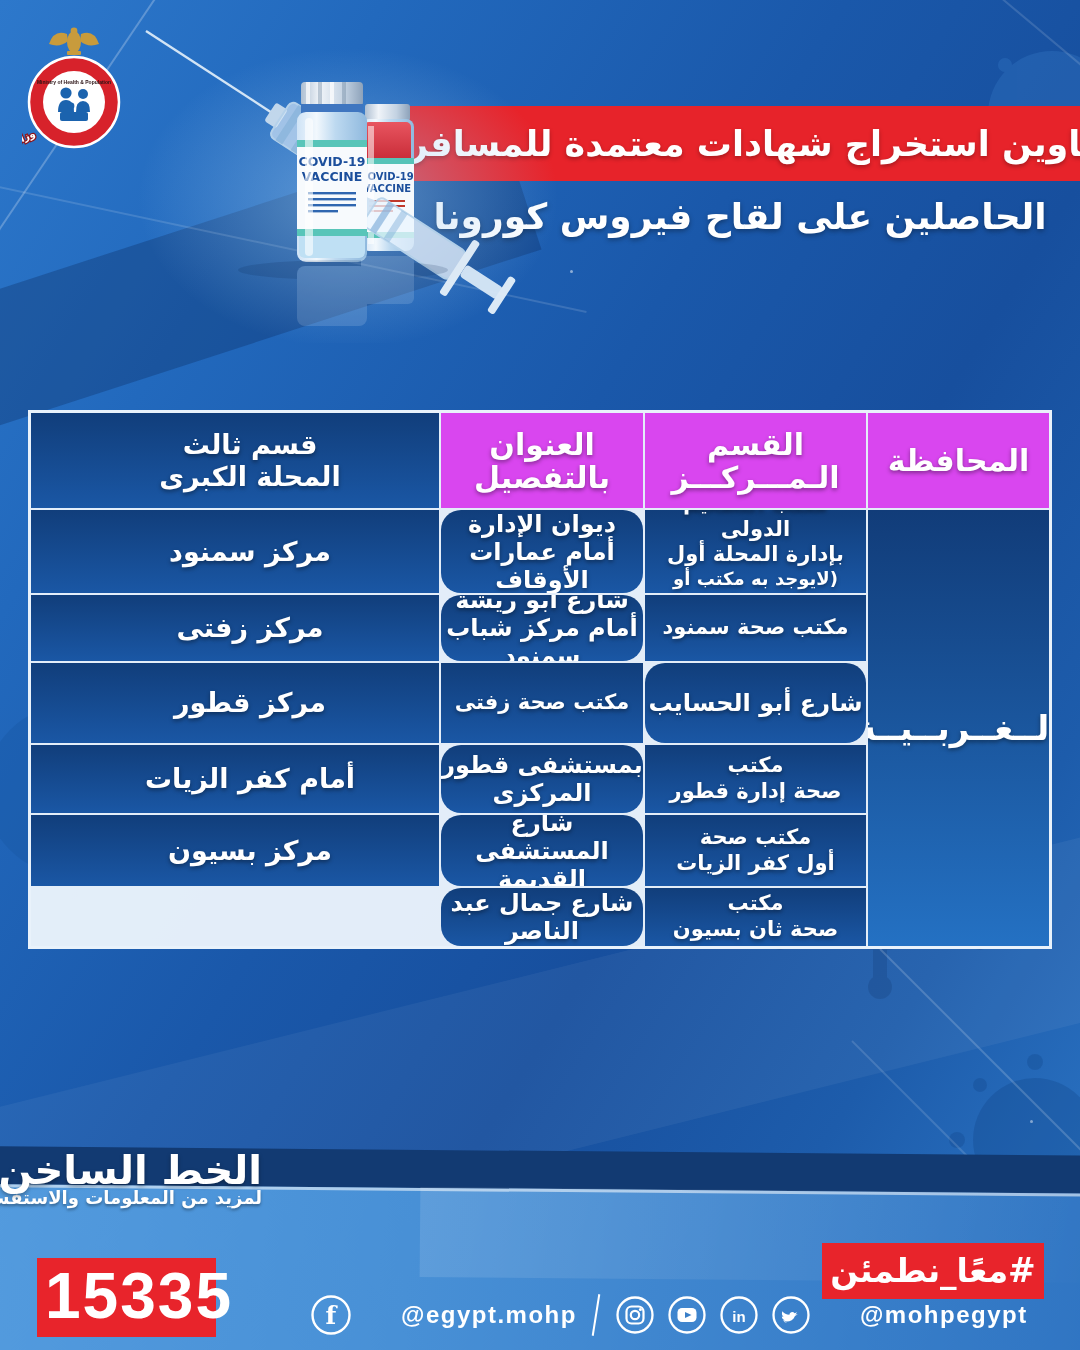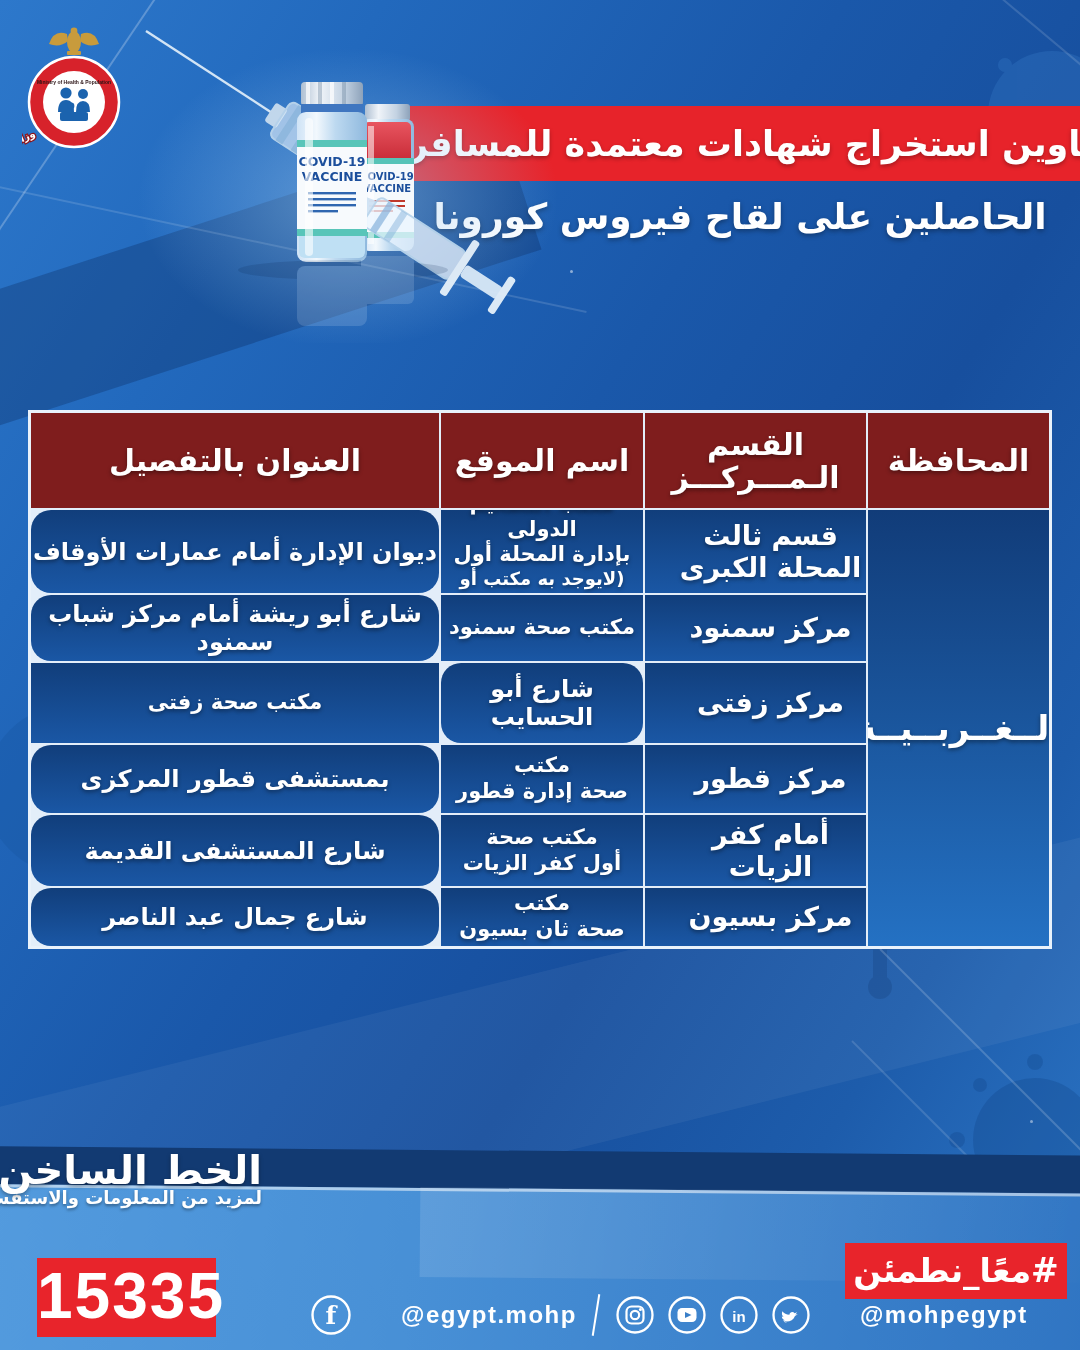--- a/index.html
+++ b/index.html
@@ -35,43 +35,43 @@
     display:grid; grid-template-columns:181px 221px 202px 408px;
     grid-template-rows:95px 83px 66px 80px 68px 71px 58px;
     gap:2px; background:rgba(238,246,253,.95); border:3px solid #e9f2fb; direction:rtl;
   }
   .cell{
     display:flex; flex-direction:column; justify-content:center; align-items:center; text-align:center;
     color:#fff; font-weight:bold; overflow:hidden;
     background:linear-gradient(180deg,#113e7b 0%,#1a57a5 100%);
     text-shadow:0 2px 4px rgba(0,0,0,.4);
   }
-  .cell.hdr{ background:#7f1d1d; font-size:30px; line-height:1.1; }
+  .cell.hdr{ background:#d946ef; font-size:30px; line-height:1.1; }
   .c-gov{ font-size:34px; background:linear-gradient(180deg,#113c79 0%,#2471c3 100%); letter-spacing:1px; }
   .c-district{ font-size:27px; line-height:1.18;padding-left:30px; }
   .c-site{ font-size:21px; line-height:1.22; }
   .c-site .sm{ font-size:18px; }
   .c-address{ font-size:24px;border-radius:20px; }
   
   .navy-band{ position:absolute; left:-20px; top:1146px; width:1130px; height:42px; background:#123a72;
               transform:rotate(.5deg); transform-origin:top left; z-index:1; }
   .footer-band{ position:absolute; left:-20px; top:1184px; width:1130px; height:190px;
       background:linear-gradient(97deg,#539bde 0%,#4890d6 38%,#347e??? 0) ; z-index:1; }
   .footer-band{ background:linear-gradient(97deg,#539bde 0%,#4890d6 38%,#2f74c2 100%);
       border-top:3px solid rgba(255,255,255,.55); transform:rotate(.5deg); transform-origin:top left; }
   .footer-streak{ position:absolute; left:420px; top:1190px; width:700px; height:90px;
       background:linear-gradient(100deg,rgba(255,255,255,.12),rgba(255,255,255,0)); transform:rotate(.5deg); z-index:1; }
   .hot-info{ position:absolute; left:12px; top:1187px; width:250px; z-index:4; text-align:center;
       color:#fff; font-weight:bold; font-size:18px; white-space:nowrap; text-shadow:0 2px 3px rgba(0,0,0,.35); }
   .hot-label{ position:absolute; left:12px; top:1147px; width:250px; z-index:4; text-align:center;
       color:#fff; font-weight:bold; font-size:40px; white-space:nowrap; text-shadow:0 2px 4px rgba(0,0,0,.35); }
   .hot-number{ position:absolute; left:37px; top:1258px; width:179px; height:79px; background:#e8242b; z-index:4;
       color:#fff; font-family:"Liberation Sans", sans-serif; font-weight:bold; font-size:64px; line-height:77px;
-      text-align:left; letter-spacing:2px; }
-  .hashtag{ position:absolute; left:845px; top:1243px; width:222px; height:56px; background:#e8242b; z-index:4;
+      text-align:left; letter-spacing:2px;padding-left:8px; }
+  .hashtag{ position:absolute; left:822px; top:1243px; width:222px; height:56px; background:#e8242b; z-index:4;
       color:#fff; font-weight:bold; font-size:33px; line-height:56px; text-align:center; }
   .social{ position:absolute; left:310px; top:1292px; height:46px; z-index:4; display:flex; align-items:center; gap:12px; }
   .social .handle{ color:#fff; font-family:"Liberation Sans", sans-serif; font-weight:bold; font-size:24px; letter-spacing:1.5px;margin-left:37px; }
   .social .sep{ width:2px; height:42px; background:#fff; transform:rotate(9deg); margin:0 6px; }
   .social svg{ display:block; }
   
   .logo{ position:absolute; left:22px; top:24px; width:104px; height:140px; z-index:5; }
   
   .vials{ position:absolute; left:118px; top:8px; width:505px; height:335px; z-index:3; }
 </style>
@@ -258,23 +258,20 @@
 
   <div class="vax-table">
     <div class="cell hdr ar">
         <span>المحافظة</span>
       </div>
     <div class="cell hdr ar">
       <span>القسم</span>
         <span>الـمـــركـــز</span>
     </div>
     <div class="cell hdr ar">
-        <span>اسم الموقع</span>
-      </div>
-    <div class="cell hdr ar">
         <span>العنوان بالتفصيل</span>
       </div>
 
     <div class="cell c-gov ar" style="grid-column:1; grid-row:2 / span 6;">
       <span>الــغــربــيــة</span>
     </div>
 
     <div class="cell c-district ar">
       <span>قسم ثالث</span>
         <span>المحلة الكبرى</span>

